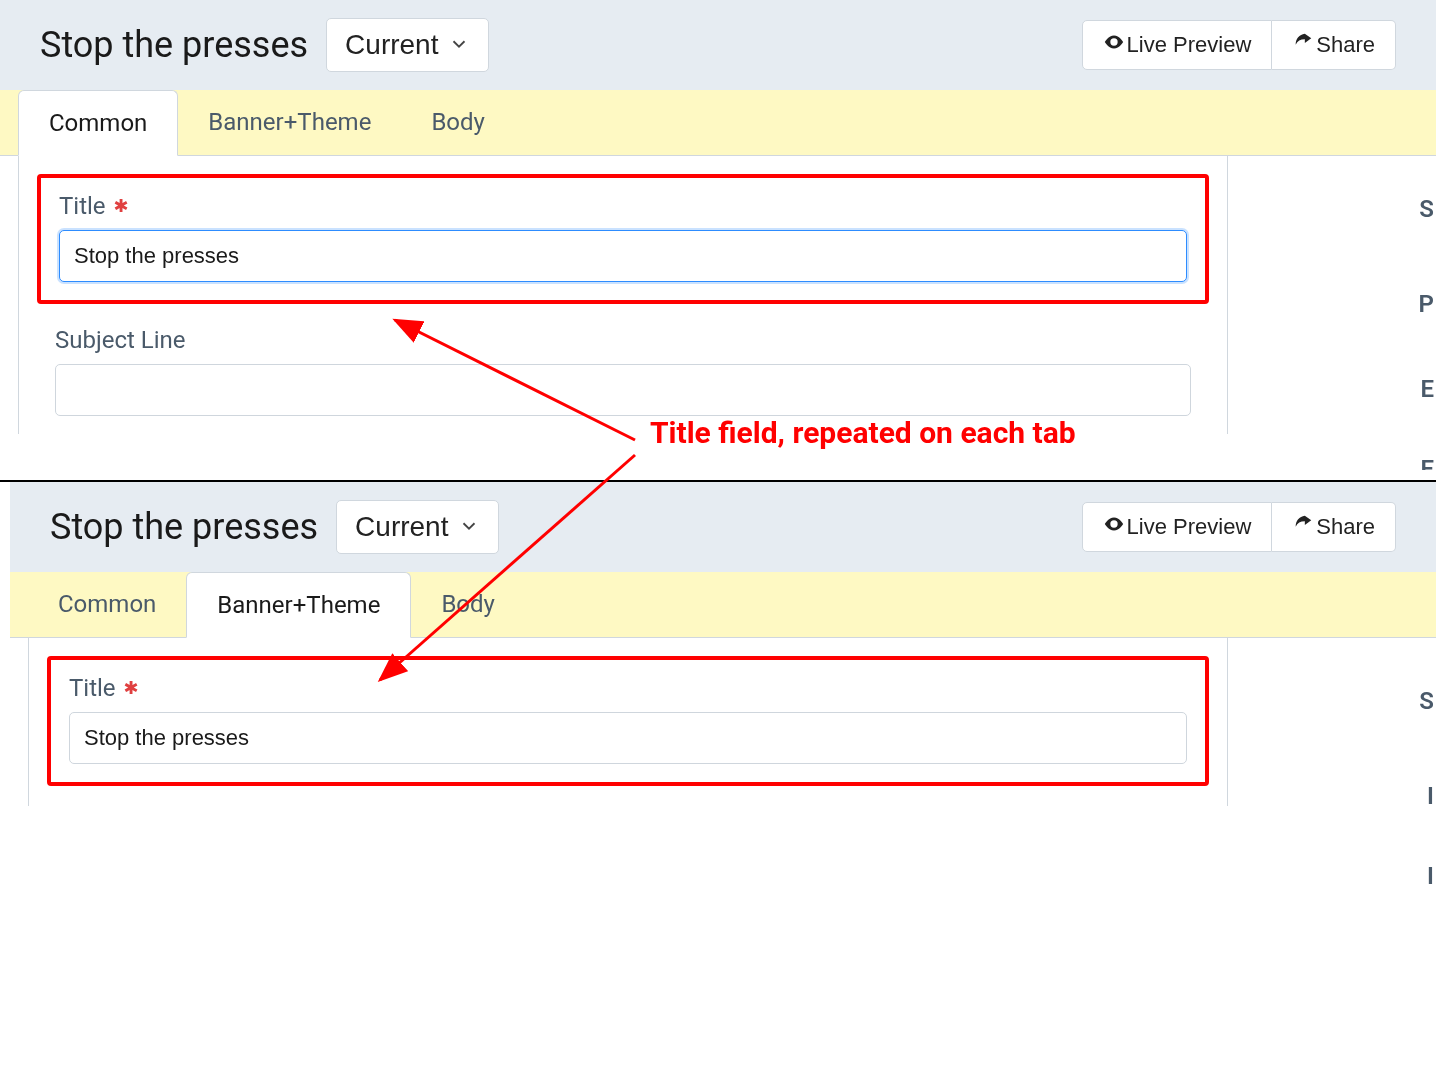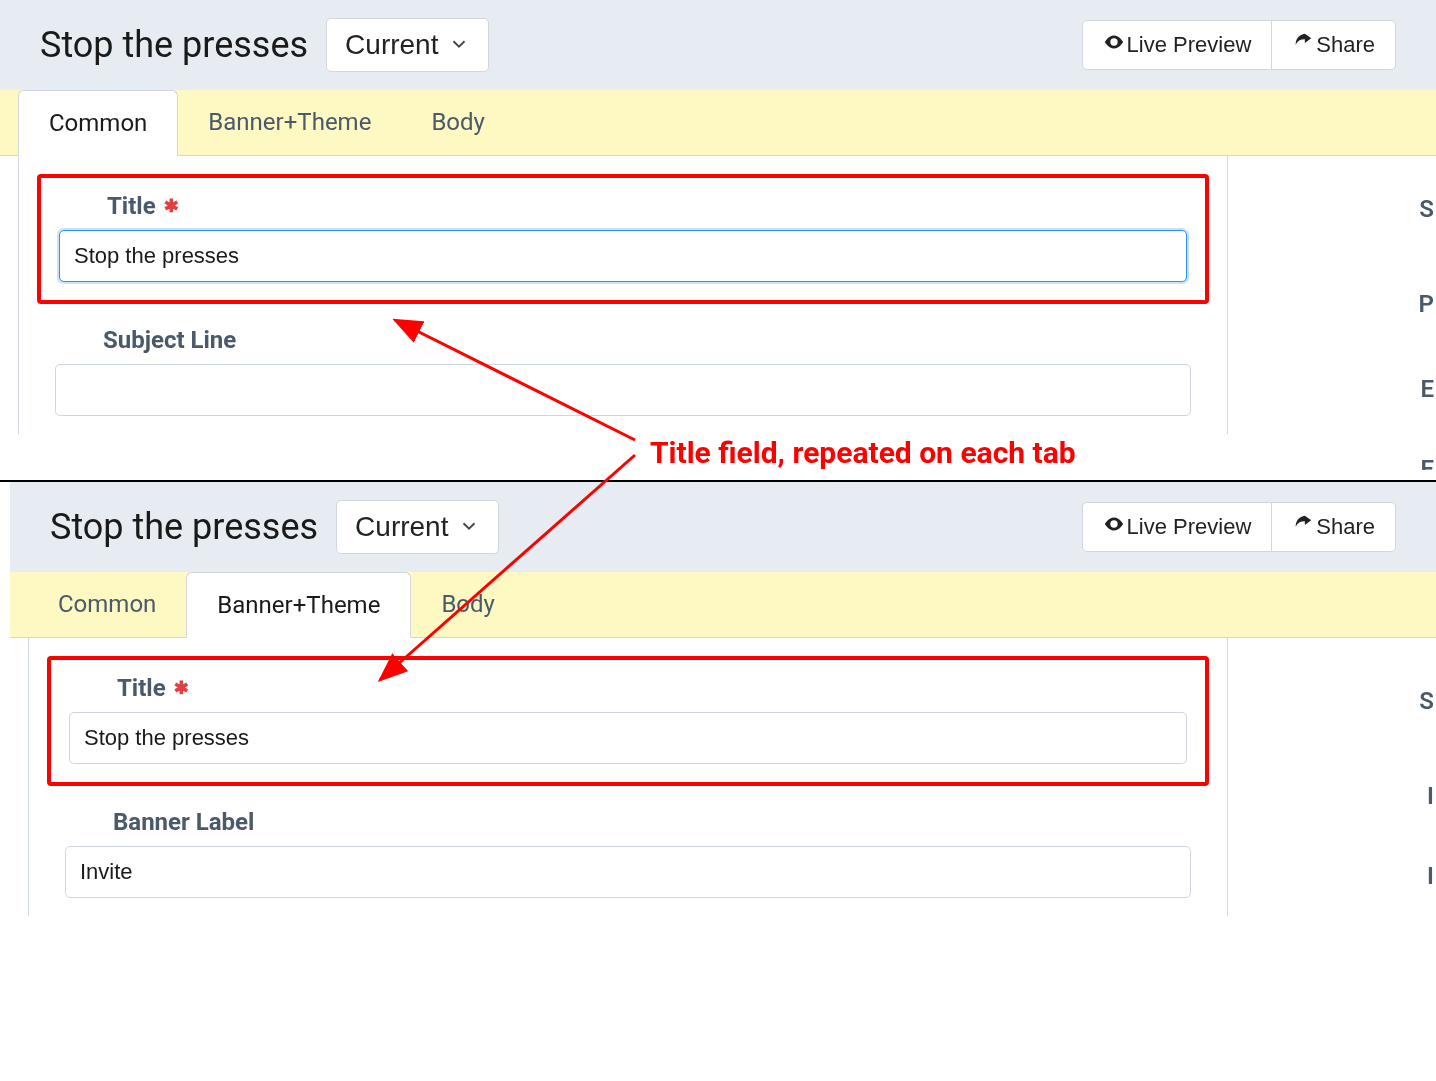--- a/index.html
+++ b/index.html
@@ -87,27 +87,26 @@
   }
   .field-block { padding: 12px 18px 8px 18px; }
   .highlight-block {
     border: 4px solid #ff0000;
     border-radius: 4px;
     padding: 14px 18px 18px 18px;
     margin-bottom: 10px;
   }
   .field-label {
     font-size: 24px;
-    font-weight: 700;
+    font-weight: 400;
     color: #4a5a6a;
     margin-bottom: 10px;
     display: flex;
     align-items: center;
     gap: 8px;
-    margin-left: 48px;
   }
   .req { color: #e04040; font-size: 18px; line-height: 1; }
   .text-input {
     width: 100%;
     font-size: 22px;
     padding: 12px 14px;
     border: 1px solid #cfd6dd;
     border-radius: 5px;
     color: #1a1a1a;
     background:#fff;
@@ -240,34 +239,30 @@
       <div class="tab">Body</div>
     </div>
     <div class="form-area" style="width:1200px; margin-left:28px;">
       <div class="highlight-block">
         <div class="field-label">
           <span>Title</span>
           <span class="req">✱</span>
         </div>
         <input class="text-input" value="Stop the presses" style="">
       </div>
-      <div class="field-block">
-        <div class="field-label">Banner Label</div>
-        <input class="text-input" value="Invite" style="">
-      </div>
     </div>
     <span class="side-letters" style="top:205px">S</span>
     <span class="side-letters" style="top:300px">I</span>
     <span class="side-letters" style="top:380px">I</span>
   </div>
 
   <svg class="arrows" width="1436" height="1081">
     <defs>
       <marker id="arrowhead" markerWidth="10" markerHeight="8" refX="9" refY="4" orient="auto">
         <polygon points="0 0, 10 4, 0 8" fill="#ff0000"></polygon>
       </marker>
     </defs>
     <line x1="635" y1="440" x2="395" y2="320" stroke="#ff0000" stroke-width="3" marker-end="url(#arrowhead)"></line>
     <line x1="635" y1="455" x2="380" y2="680" stroke="#ff0000" stroke-width="3" marker-end="url(#arrowhead)"></line>
   </svg>
-  <div class="annotation-label" style="left:650px; top:435px;">Title field, repeated on each tab</div>
+  <div class="annotation-label" style="left:650px; top:415px;">Title field, repeated on each tab</div>
 
 </div>
 
 </body></html>

